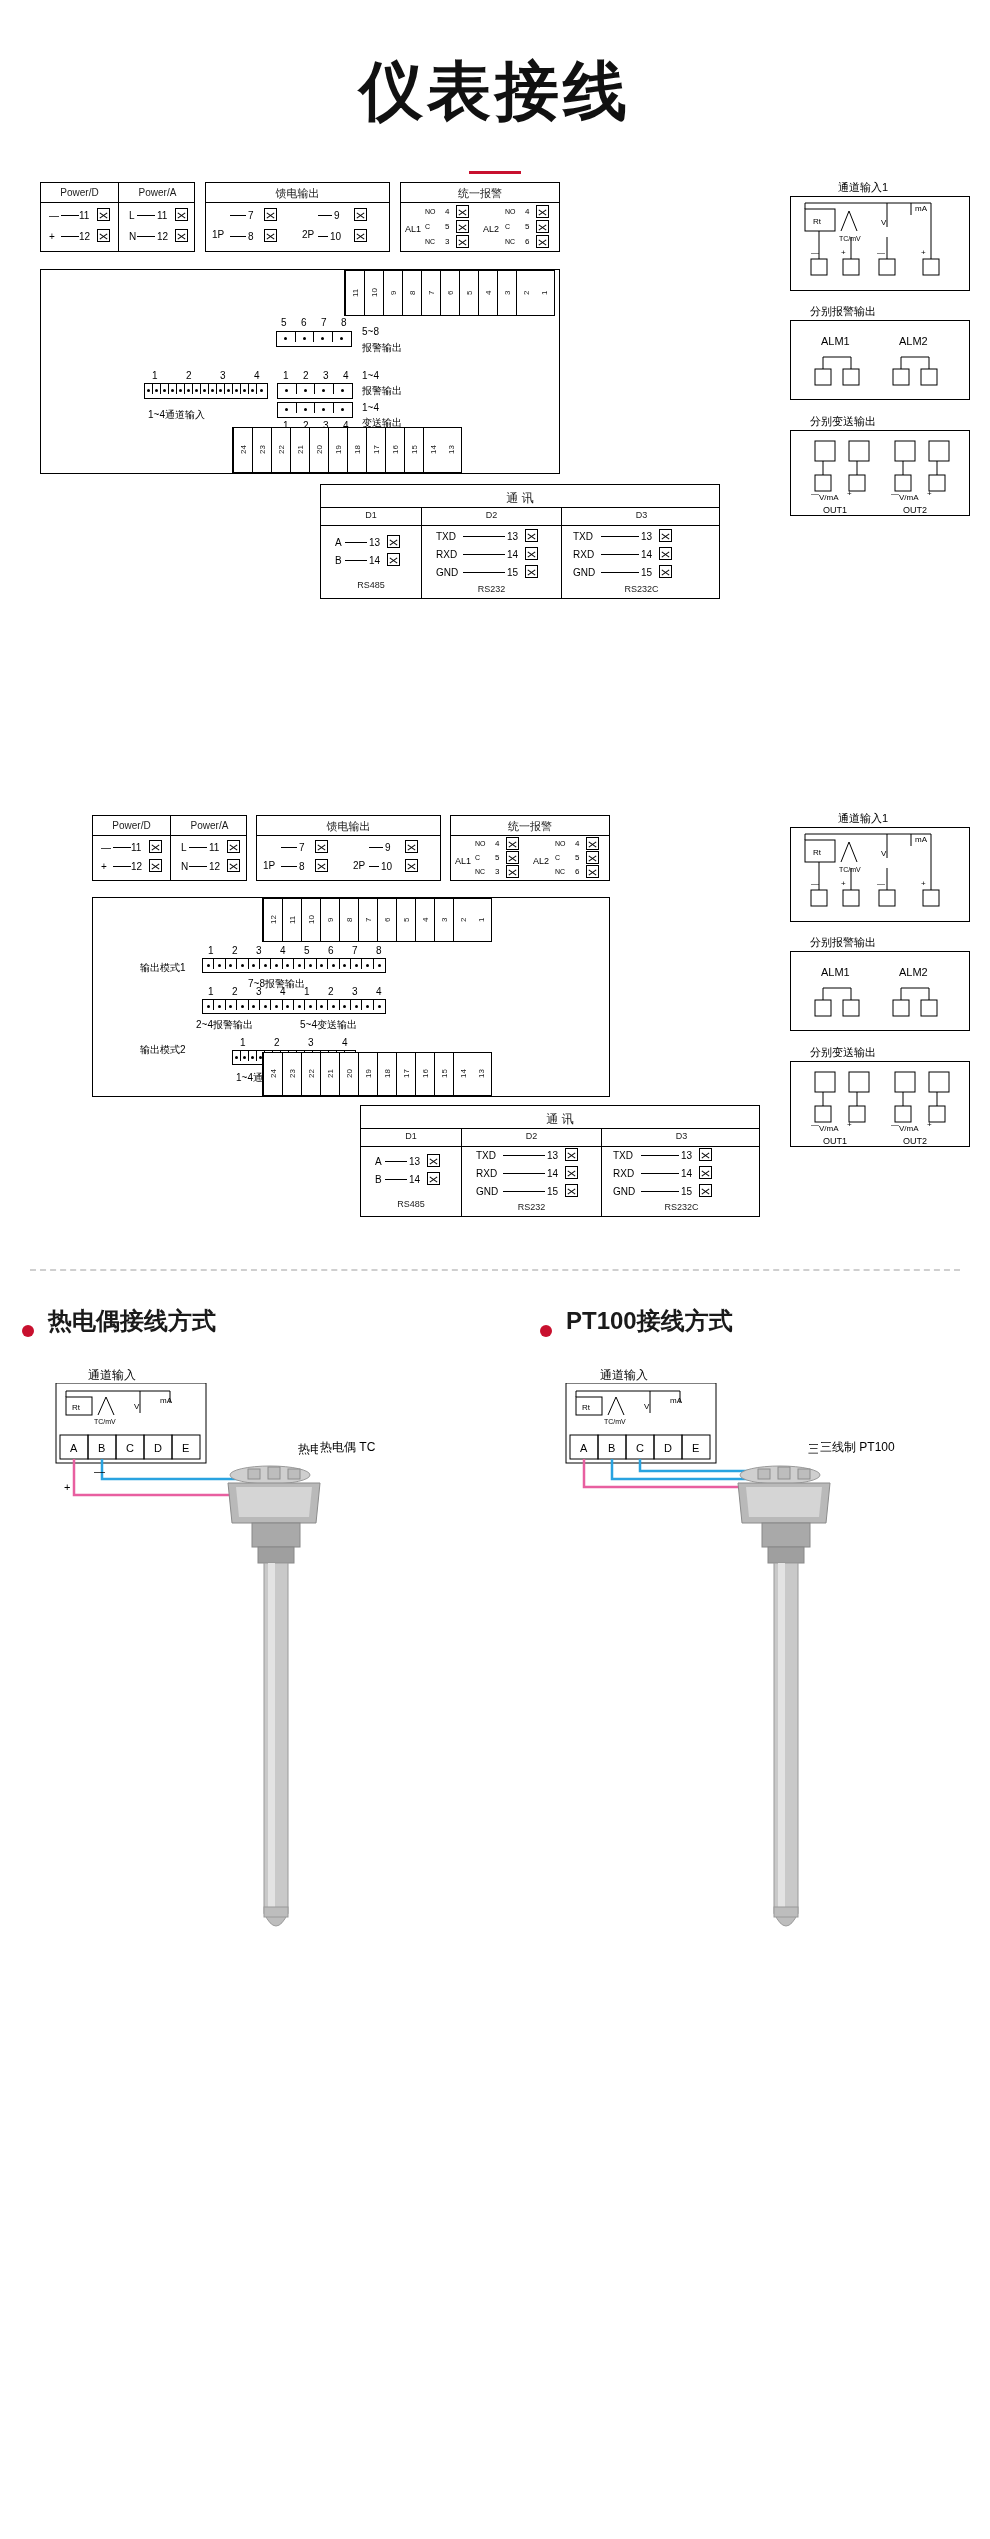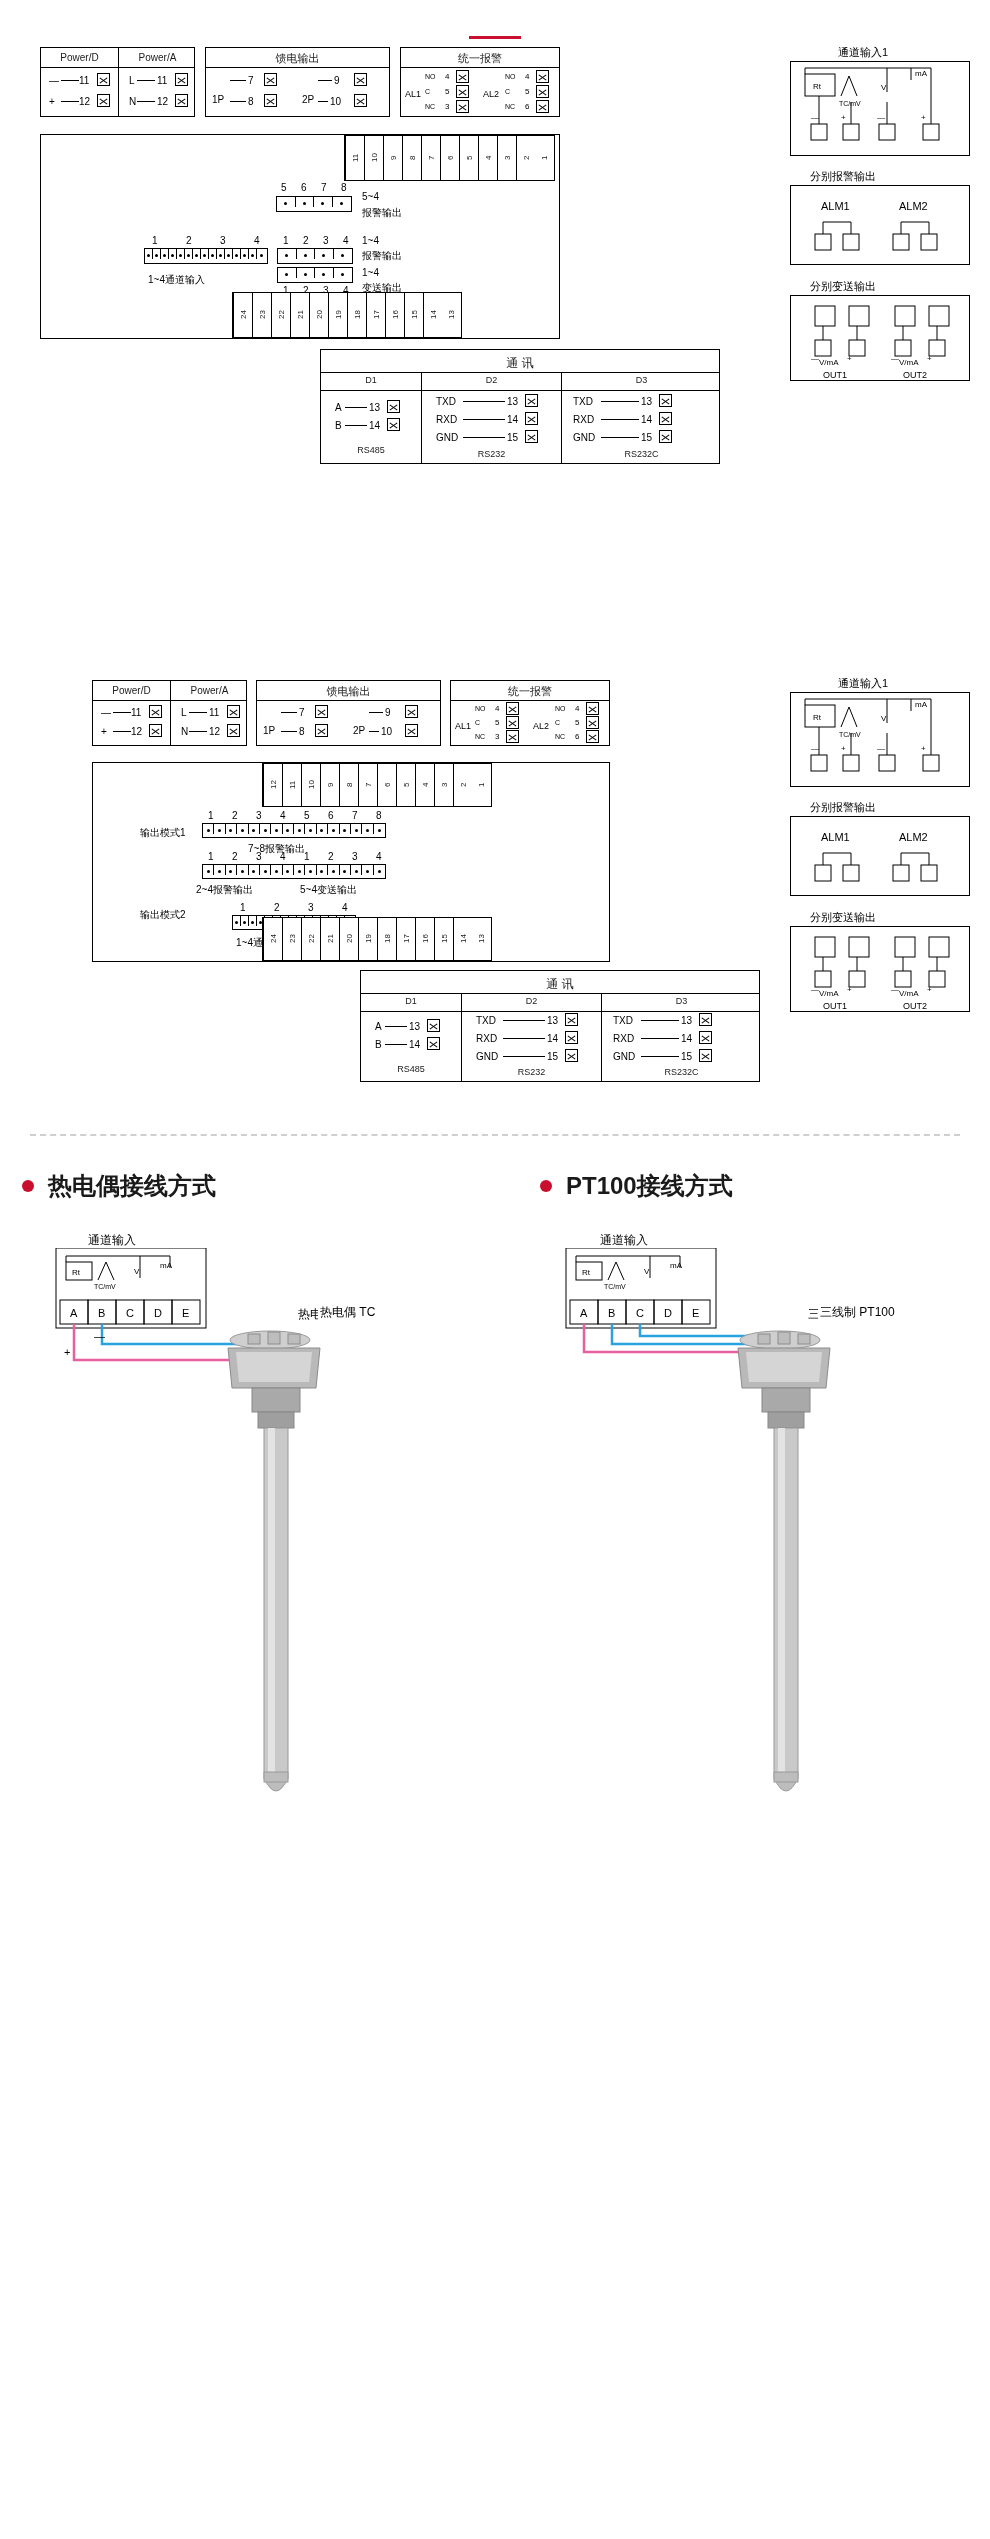--- a/index.html
+++ b/index.html
@@ -74,31 +74,32 @@
     width:9px; height:10px; border-right:1px solid #000;
     display:flex; align-items:flex-end; justify-content:center;
   }
   .dotrow .d:last-child { border-right:none; }
   .dotrow .d i { display:block; width:3px; height:3px; background:#000; border-radius:50%; margin-bottom:2px; }
 
   .hr-div { width: 930px; margin: 40px auto 0 auto; border-top: 2px dashed #cfcfcf; }
 
   
   .bottom { position:relative; width:990px; margin-top:34px; }
-  .bhead { display:flex; align-items:center; font-size:24px; font-weight:bold; }
+  .bhead { display:flex; align-items:flex-end; font-size:24px; font-weight:bold; }
   .bdot { width:12px; height:12px; border-radius:50%; background:#c8102e; margin-right:14px; }
 
   .svgwrap { position:absolute; }
   svg { display:block; }
 </style>
 </head>
 <body>
 
 <div class="page">
 
+  <div class="title">仪表接线</div>
   <div class="title-rule"></div>
 
 
   <div class="diagram" style="height:635px;">
 
     <div class="bx" style="left:40px; top:8px; width:155px; height:70px;">
       <div style="position:absolute; left:77px; top:0; bottom:0; width:1px; background:#000;"></div>
       <div style="position:absolute; left:0; top:19px; width:100%; height:1px; background:#000;"></div>
       <div class="ttl" style="left:0; top:4px; width:77px; font-size:10px;">Power/D</div>
       <div class="ttl" style="left:78px; top:4px; width:77px; font-size:10px;">Power/A</div>
@@ -198,21 +199,21 @@
             <i></i>
           </div>
         <div class="d" style="width:19px">
             <i></i>
           </div>
           <div class="d" style="width:19px">
             <i></i>
           </div>
       </div>
     </div>
-    <div class="lbl" style="left:362px; top:152px;">5~4</div>
+    <div class="lbl" style="left:362px; top:152px;">5~8</div>
     <div class="lbl" style="left:362px; top:167px;">报警输出</div>
 
     <div class="lbl" style="left:152px; top:196px;">1</div>
     <div class="lbl" style="left:186px; top:196px;">2</div>
     <div class="lbl" style="left:220px; top:196px;">3</div>
     <div class="lbl" style="left:254px; top:196px;">4</div>
     <div class="bx" style="left:144px; top:209px; width:124px; height:16px;">
       <div class="dotrow" style="height:100%;">
         <div class="d" style="width:8px">
             <i></i>

